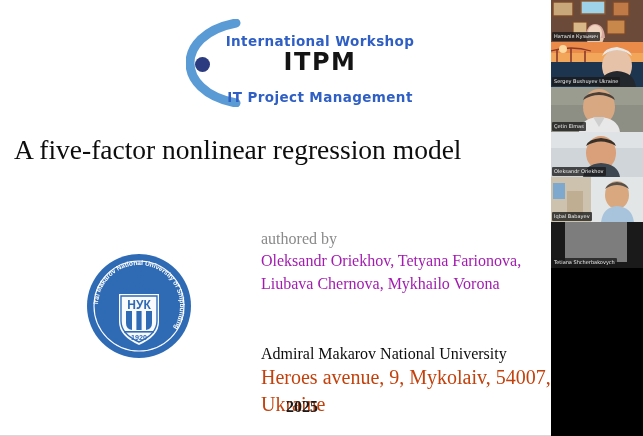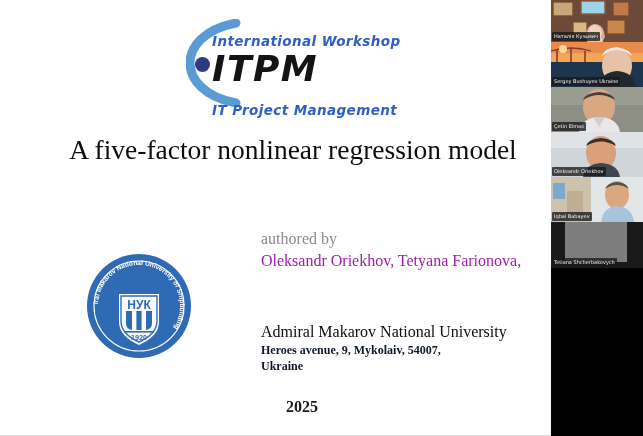--- a/index.html
+++ b/index.html
@@ -28,43 +28,43 @@
     position:absolute;left:186px;top:19px;width:230px;height:90px;
   }
   .itpm-arc{
     position:absolute;left:0;top:0;width:62px;height:88px;
   }
   .itpm-dot{
     position:absolute;left:9px;top:38px;width:15px;height:15px;border-radius:50%;
     background:#2c3a80;
   }
   .itpm-text{
-    position:absolute;left:26px;top:0;width:192px;height:88px;
-    font-style:italic;
+    position:absolute;left:38px;top:0;width:192px;height:88px;
+    text-align:center;
   }
   .itpm-line1{
     font-family:"DejaVu Sans", sans-serif;
     font-size:13.5px;font-weight:bold;color:#2f5fc4;
     letter-spacing:0.4px;margin-top:14px;white-space:nowrap;
   }
   .itpm-main{
     font-family:"DejaVu Sans", sans-serif;
-    font-size:36px;font-weight:bold;color:#141414;
+    font-size:24px;font-weight:bold;color:#141414;
     letter-spacing:1.5px;line-height:1.05;margin-top:1px;
   }
   .itpm-line3{
     font-family:"DejaVu Sans", sans-serif;
     font-size:13.5px;font-weight:bold;color:#2f5fc4;
     letter-spacing:0.4px;margin-top:14px;white-space:nowrap;
   }
 
   
   .slide-title{
     position:absolute;left:14px;top:132px;width:558px;
-    text-align:center;
+    text-align:left;
     font-family:"Liberation Serif", serif;
     font-size:27.5px;color:#0d0d0d;
     line-height:1.30;
     white-space:nowrap;
   }
   .slide-title div{white-space:nowrap;}
 
   
   .seal{
     position:absolute;left:83px;top:250px;width:112px;height:112px;
@@ -79,21 +79,21 @@
     font-size:16px;color:#8a8a8a;line-height:1.32;
   }
   .author-names{
     font-size:16px;color:#a21caf;line-height:1.34;margin-top:1px;
   }
   .affil-spacer{height:15px;}
   .affiliation{
     font-size:16px;color:#0d0d0d;line-height:1.34;margin-top:34px;
   }
   .address{
-    font-size:12px;color:#0f172a;line-height:1.34;font-weight:bold;
+    font-size:20px;color:#c2410c;line-height:1.34;
   }
   .year{
     position:absolute;left:286px;top:398px;
     font-size:16px;color:#1a1a1a;
     font-family:"Liberation Serif", serif;
     font-weight:bold;
   }
 
   
   .filmstrip{
@@ -178,20 +178,21 @@
       <path d="M43 61 L43 73 Q43 79 49 80 L49 61 Z" fill="#2f6bb5"></path>
       <path d="M53.4 61 L53.4 80 L58.6 80 L58.6 61 Z" fill="#2f6bb5"></path>
       <path d="M69 61 L69 73 Q69 79 63 80 L63 61 Z" fill="#2f6bb5"></path>
       <rect x="41" y="81" width="30" height="1.6" fill="#2f6bb5"></rect>
       <text x="56" y="90" text-anchor="middle" font-family="'Liberation Sans', sans-serif" font-size="7.2" font-weight="bold" fill="#2f6bb5">1920</text>
     </svg>
 
     <div class="authors-block">
       <div class="authored-by">authored by</div>
       <div class="author-names">Oleksandr Oriekhov, Tetyana Farionova,</div>
+      <div class="author-names">Liubava Chernova, Mykhailo Vorona</div>
       <div class="affil-spacer"></div>
       <div class="affiliation">Admiral Makarov National University</div>
       <div class="address">Heroes avenue, 9, Mykolaiv, 54007,</div>
       <div class="address">Ukraine</div>
     </div>
 
     <div class="year">2025</div>
   </div>
 
   <div class="filmstrip">

